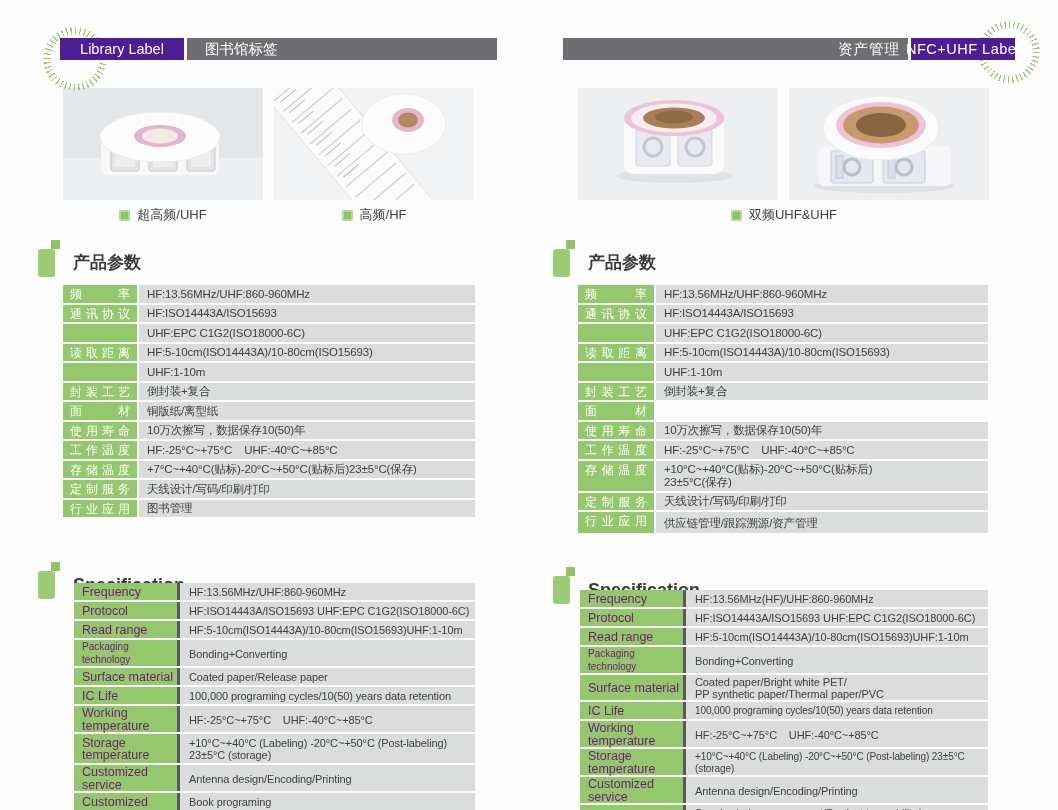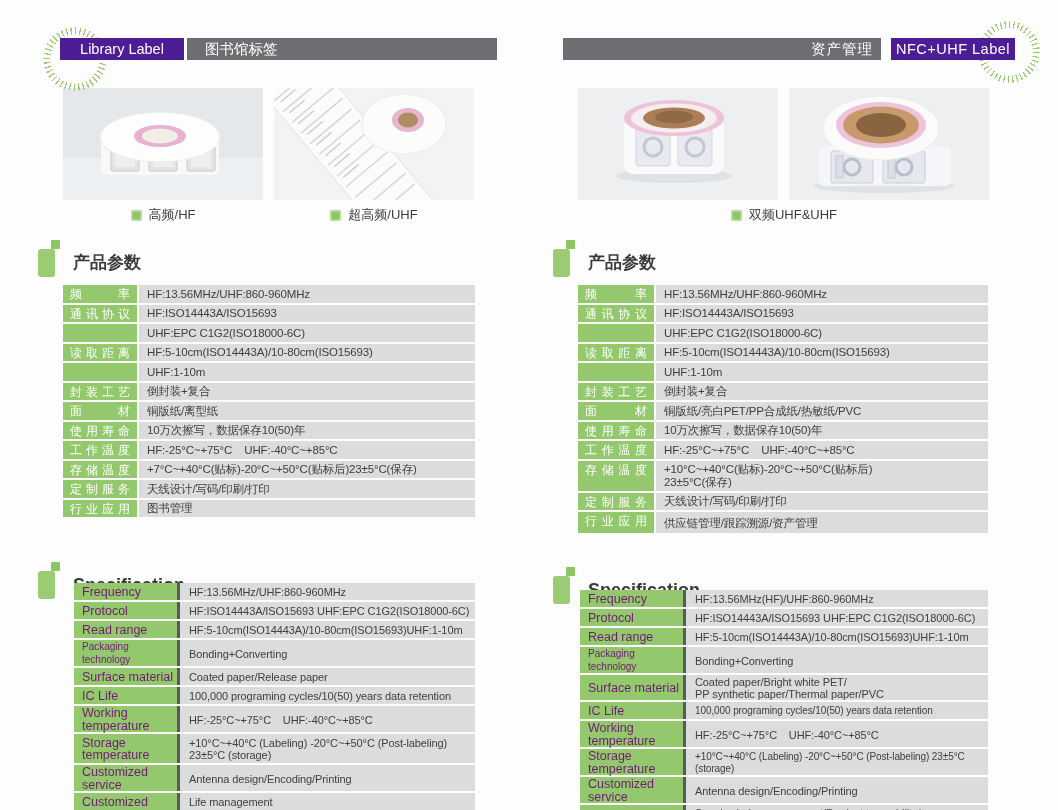--- a/index.html
+++ b/index.html
@@ -7,21 +7,21 @@
        font-family:"Liberation Sans","DejaVu Sans",sans-serif;}
   .page{position:relative;width:1058px;height:810px;background:#fdfdfd;}
 
   
   .hdr{position:absolute;top:38px;height:22px;display:flex;z-index:2;}
   .hdr-left{left:60px;width:437px;}
   .hdr-right{left:563px;width:452px;}
   .hdr .green-box{background:#4c1d95;color:#fff;font-size:14.5px;font-weight:400;
        display:flex;align-items:center;justify-content:center;white-space:nowrap;}
   .hdr-left .green-box{width:124px;margin-right:3px;}
-  .hdr-right .green-box{width:124px;margin-left:10px;letter-spacing:.5px;}
+  .hdr-right .green-box{width:104px;margin-left:3px;letter-spacing:.5px;}
   .hdr .gray-bar{background:#6D6E71;color:#fff;font-size:14.5px;font-weight:500;
        flex:1;display:flex;align-items:center;white-space:nowrap;}
   .hdr-left .gray-bar{padding-left:18px;}
   .hdr-right .gray-bar{justify-content:flex-end;padding-right:8px;letter-spacing:1px;}
 
   
   .burst{position:absolute;border-radius:50%;z-index:1;
      background:repeating-conic-gradient(#9CCB74 0deg 2.6deg,transparent 2.6deg 9deg);
      -webkit-mask:radial-gradient(circle,transparent 0 54%,#000 55% 98%,transparent 99%);
      mask:radial-gradient(circle,transparent 0 54%,#000 55% 98%,transparent 99%);}
@@ -162,25 +162,25 @@
         <ellipse cx="92" cy="37" rx="45" ry="23" fill="#efc4db"></ellipse>
         <ellipse cx="92" cy="37" rx="38" ry="18.5" fill="#c79a6e"></ellipse>
         <ellipse cx="92" cy="37" rx="25" ry="12" fill="#8a6340"></ellipse>
       </svg>
     </div>
   </div>
 
   <div class="captions cap-left">
     <div class="cap">
       <span class="bullet"></span>
-      <span>高频/HF</span>
+      <span>超高频/UHF</span>
     </div>
     <div class="cap">
       <span class="bullet"></span>
-      <span>超高频/UHF</span>
+      <span>高频/HF</span>
     </div>
   </div>
   <div class="captions cap-right">
     <div class="cap">
       <span class="bullet"></span>
       <span>双频UHF&amp;UHF</span>
     </div>
   </div>
 
   <div class="sec" style="left:38px;top:240px;">
@@ -268,21 +268,20 @@
     <div class="prow">
         <div class="plabel"></div>
         <div class="pval">UHF:1-10m</div>
       </div>
     <div class="prow">
         <div class="plabel">封装工艺</div>
         <div class="pval">倒封装+复合</div>
       </div>
     <div class="prow">
         <div class="plabel">面 材</div>
-        <div class="pval">铜版纸/亮白PET/PP合成纸/热敏纸/PVC</div>
       </div>
     <div class="prow">
         <div class="plabel">使用寿命</div>
         <div class="pval">10万次擦写，数据保存10(50)年</div>
       </div>
     <div class="prow">
         <div class="plabel">工作温度</div>
         <div class="pval">HF:-25°C~+75°C    UHF:-40°C~+85°C</div>
       </div>
     <div class="prow h30">
@@ -353,21 +352,21 @@
       </div>
     <div class="srow h23">
         <div class="slabel">Customized
 service</div>
         <div class="vdiv"></div>
         <div class="sval">Antenna design/Encoding/Printing</div>
       </div>
     <div class="srow">
         <div class="slabel">Customized</div>
         <div class="vdiv"></div>
-        <div class="sval">Life management</div>
+        <div class="sval">Book programing</div>
       </div>
   </div>
 
   <div class="sec sec-spec" style="left:553px;top:548px;">
     <div class="sec-icon">
         <div class="small"></div>
         <div class="big"></div>
       </div>
     <div class="sec-title">Specification</div>
   </div>

